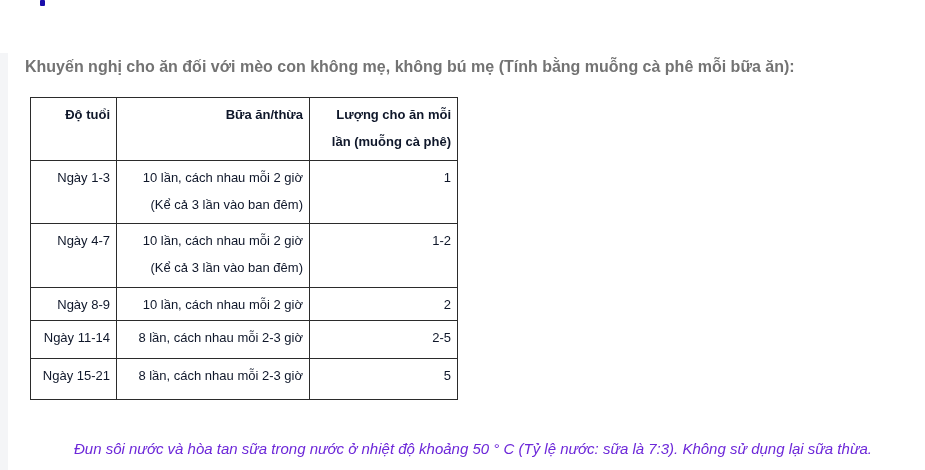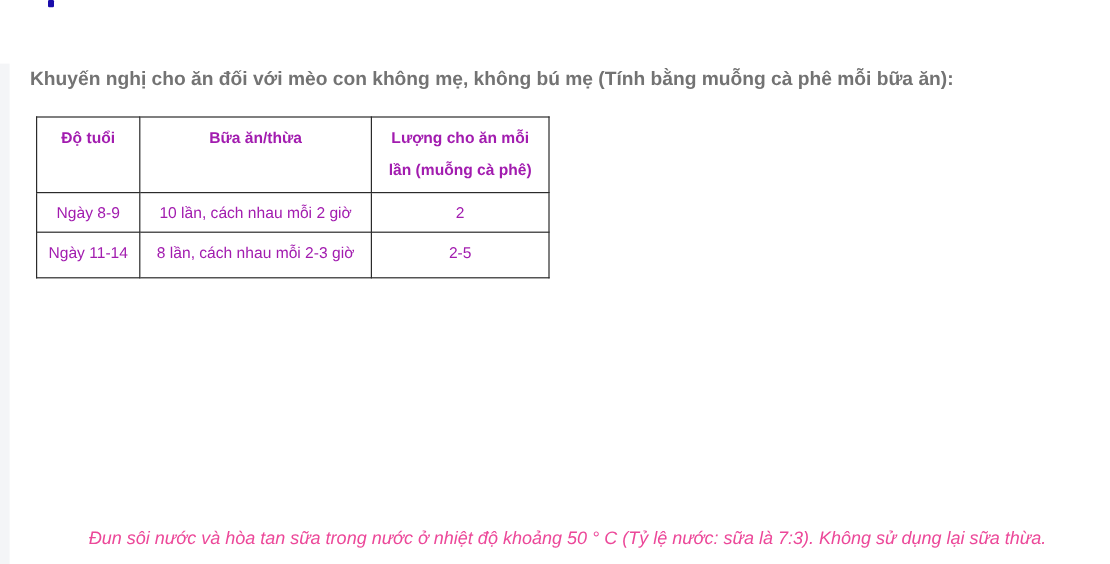--- a/index.html
+++ b/index.html
@@ -39,44 +39,44 @@
     left: 30px; top: 97px;
   }
   table.feeding {
     border-collapse: collapse;
     table-layout: fixed;
   }
   table.feeding th, table.feeding td {
     border: 1px solid #2b2b2b;
     font-size: 13px;
     line-height: 27px;
-    text-align: center;
+    text-align: right;
     vertical-align: top;
     padding: 3px 6px 0 6px;
     white-space: pre-line;
-    color: #a21caf;
+    color: #0f172a;
     overflow: hidden;
   }
   table.feeding th { font-weight: bold; }
   col.c-age    { width: 86px;  }
   col.c-meals  { width: 193px; }
   col.c-amount { width: 148px; }
   tr.h-tall   { height: 63px; }
   tr.h-tall2  { height: 64px; }
   tr.h-small1 { height: 33px; }
   tr.h-small2 { height: 36px; }
   tr.h-small3 { height: 38px; padding-left: 32px; }
   tr.h-small4 { height: 41px; }
   .footnote {
     position: absolute;
     left: 74px; top: 438px;
     font-size: 15px;
     font-style: italic;
     line-height: 22px;
-    color: #ec4899;
+    color: #6d28d9;
     white-space: nowrap;
   }
 </style>
 </head>
 <body>
 
 <div class="page">
 
   <div class="left-gutter"></div>
 
@@ -91,29 +91,46 @@
         <col class="c-meals">
         <col class="c-amount">
       </colgroup>
       <tbody>
         <tr class="h-tall">
           <th>Độ tuổi</th>
           <th>Bữa ăn/thừa</th>
           <th>Lượng cho ăn mỗi
 lần (muỗng cà phê)</th>
         </tr>
+        <tr class="h-tall">
+          <td>Ngày 1-3</td>
+          <td>10 lần, cách nhau mỗi 2 giờ
+(Kể cả 3 lần vào ban đêm)</td>
+          <td>1</td>
+        </tr>
+        <tr class="h-tall2">
+          <td>Ngày 4-7</td>
+          <td>10 lần, cách nhau mỗi 2 giờ
+(Kể cả 3 lần vào ban đêm)</td>
+          <td>1-2</td>
+        </tr>
         <tr class="h-small1">
           <td>Ngày 8-9</td>
           <td>10 lần, cách nhau mỗi 2 giờ</td>
           <td>2</td>
         </tr>
         <tr class="h-small3">
           <td>Ngày 11-14</td>
           <td>8 lần, cách nhau mỗi 2-3 giờ</td>
           <td>2-5</td>
         </tr>
+        <tr class="h-small4">
+          <td>Ngày 15-21</td>
+          <td>8 lần, cách nhau mỗi 2-3 giờ</td>
+          <td>5</td>
+        </tr>
       </tbody>
     </table>
   </div>
 
   <div class="footnote">Đun sôi nước và hòa tan sữa trong nước ở nhiệt độ khoảng 50 ° C (Tỷ lệ nước: sữa là 7:3). Không sử dụng lại sữa thừa.</div>
 
 </div>
 
 </body></html>

